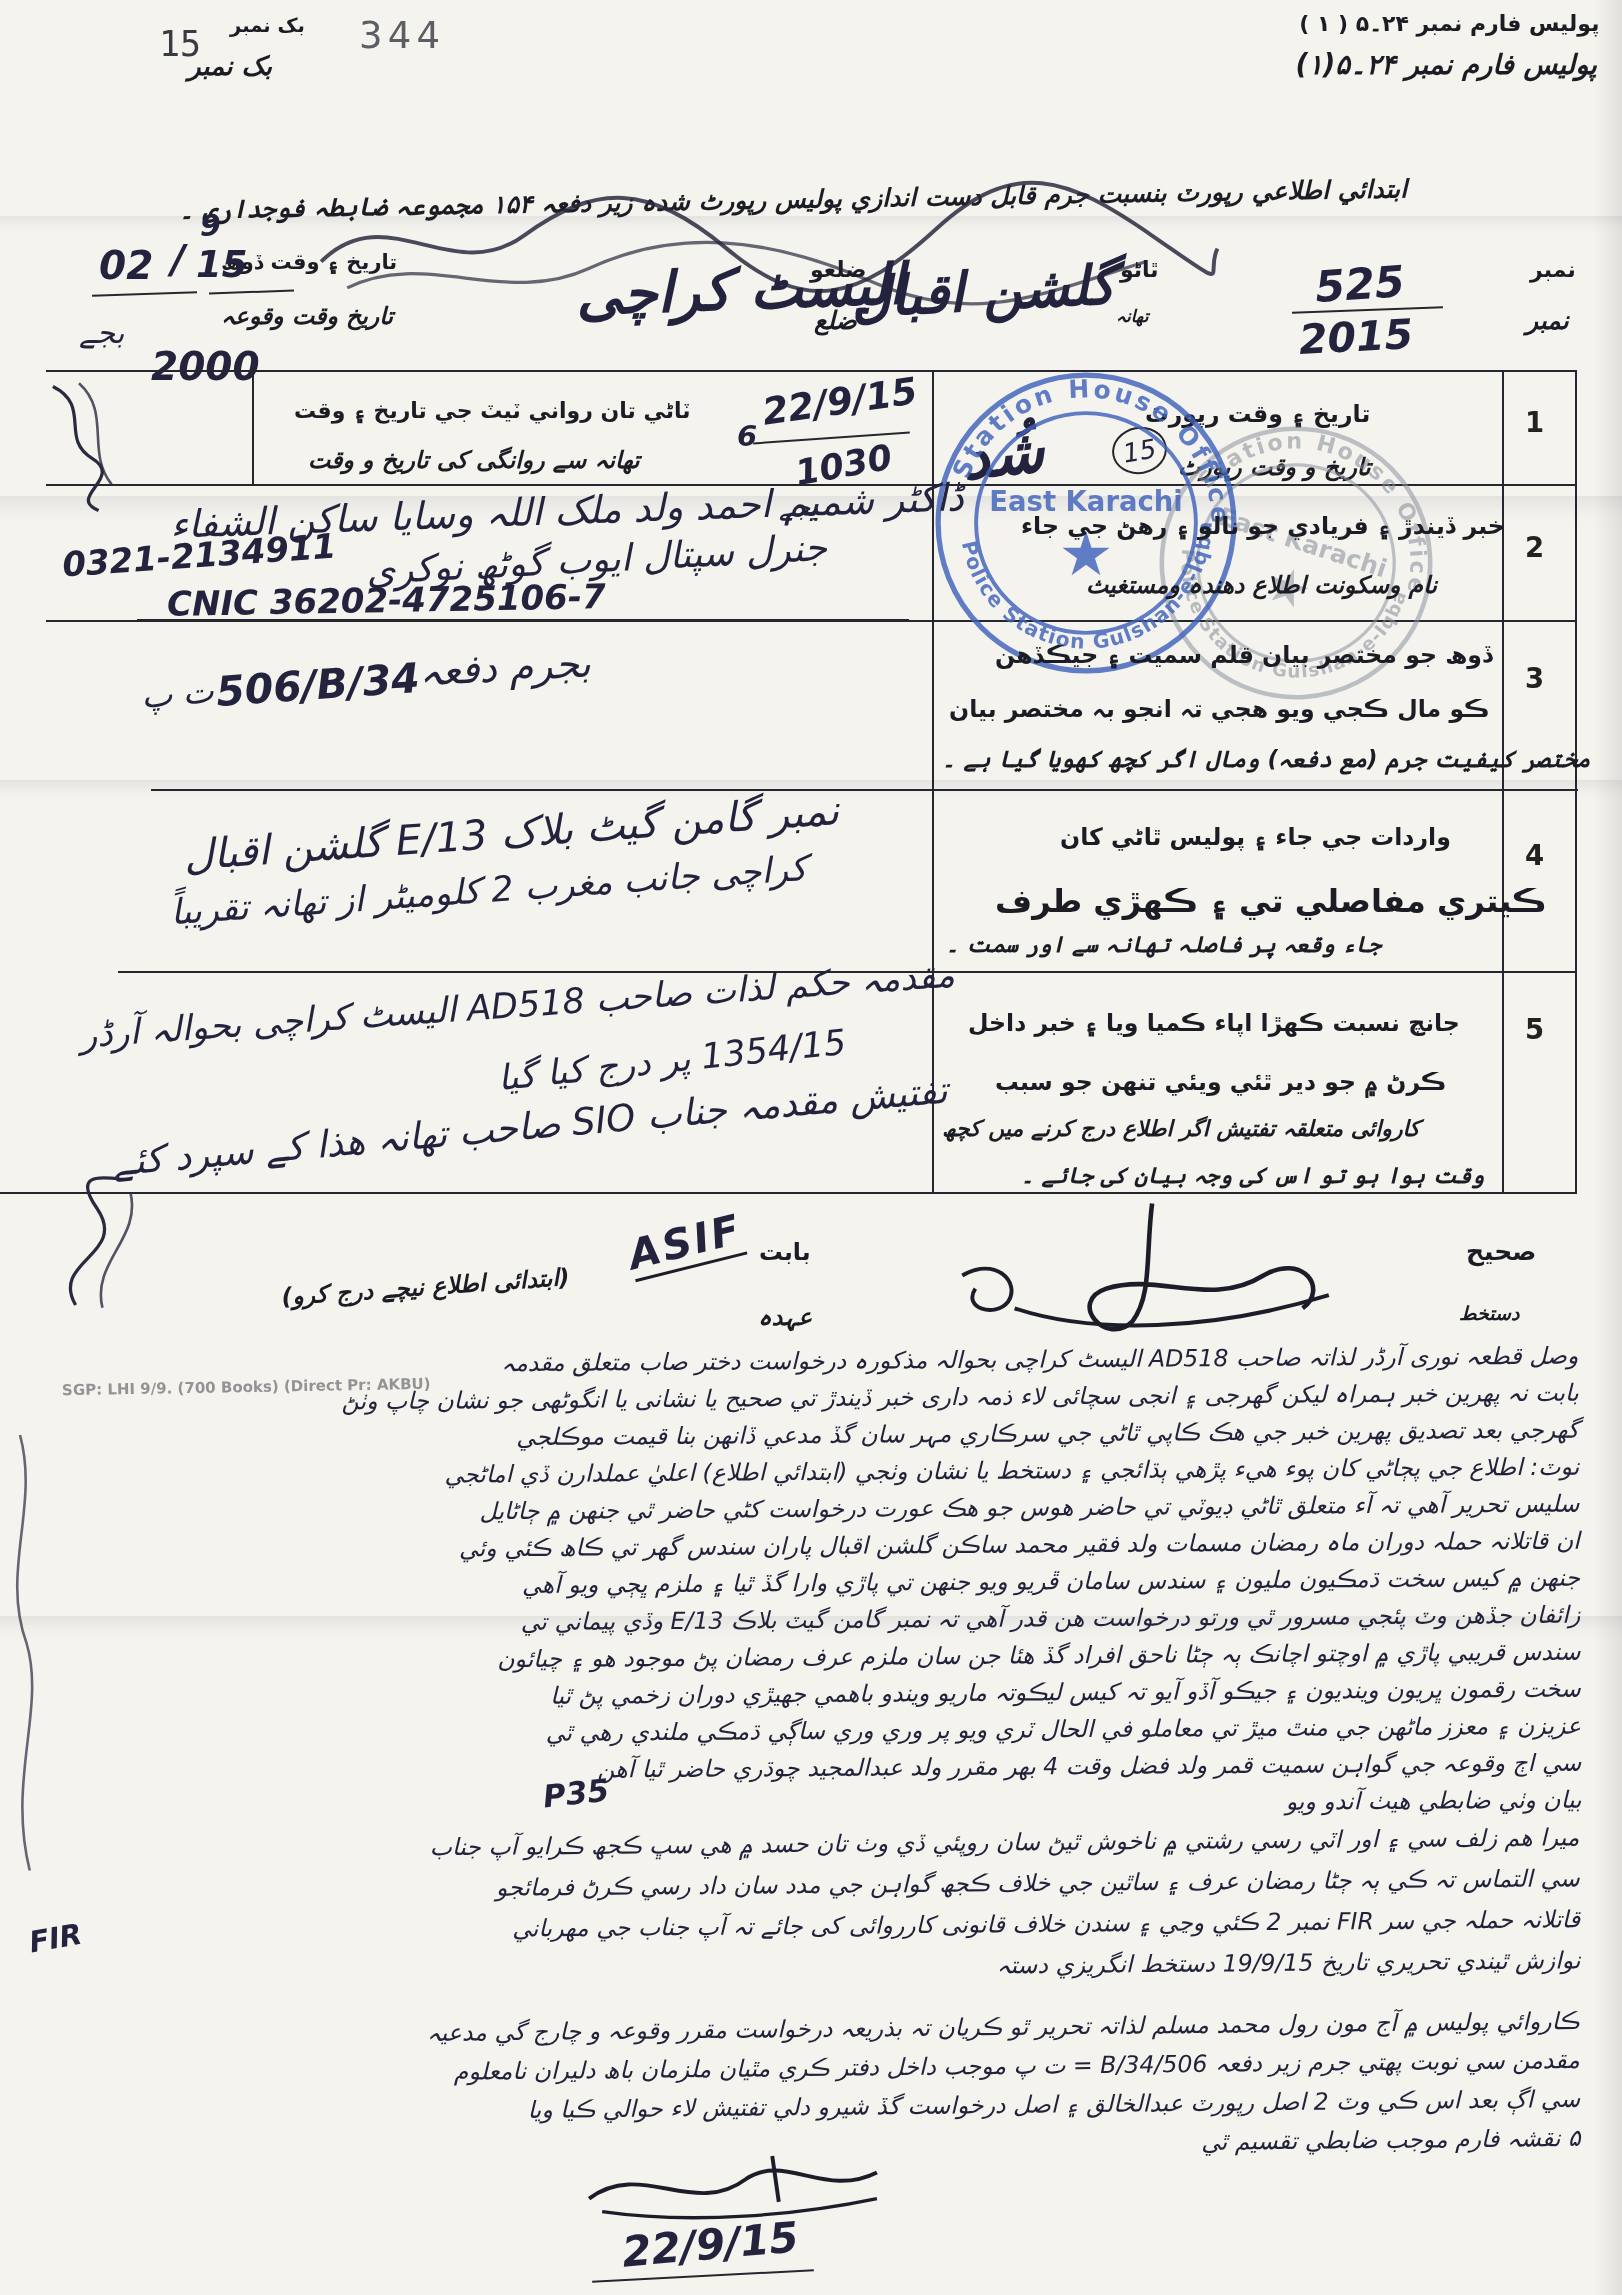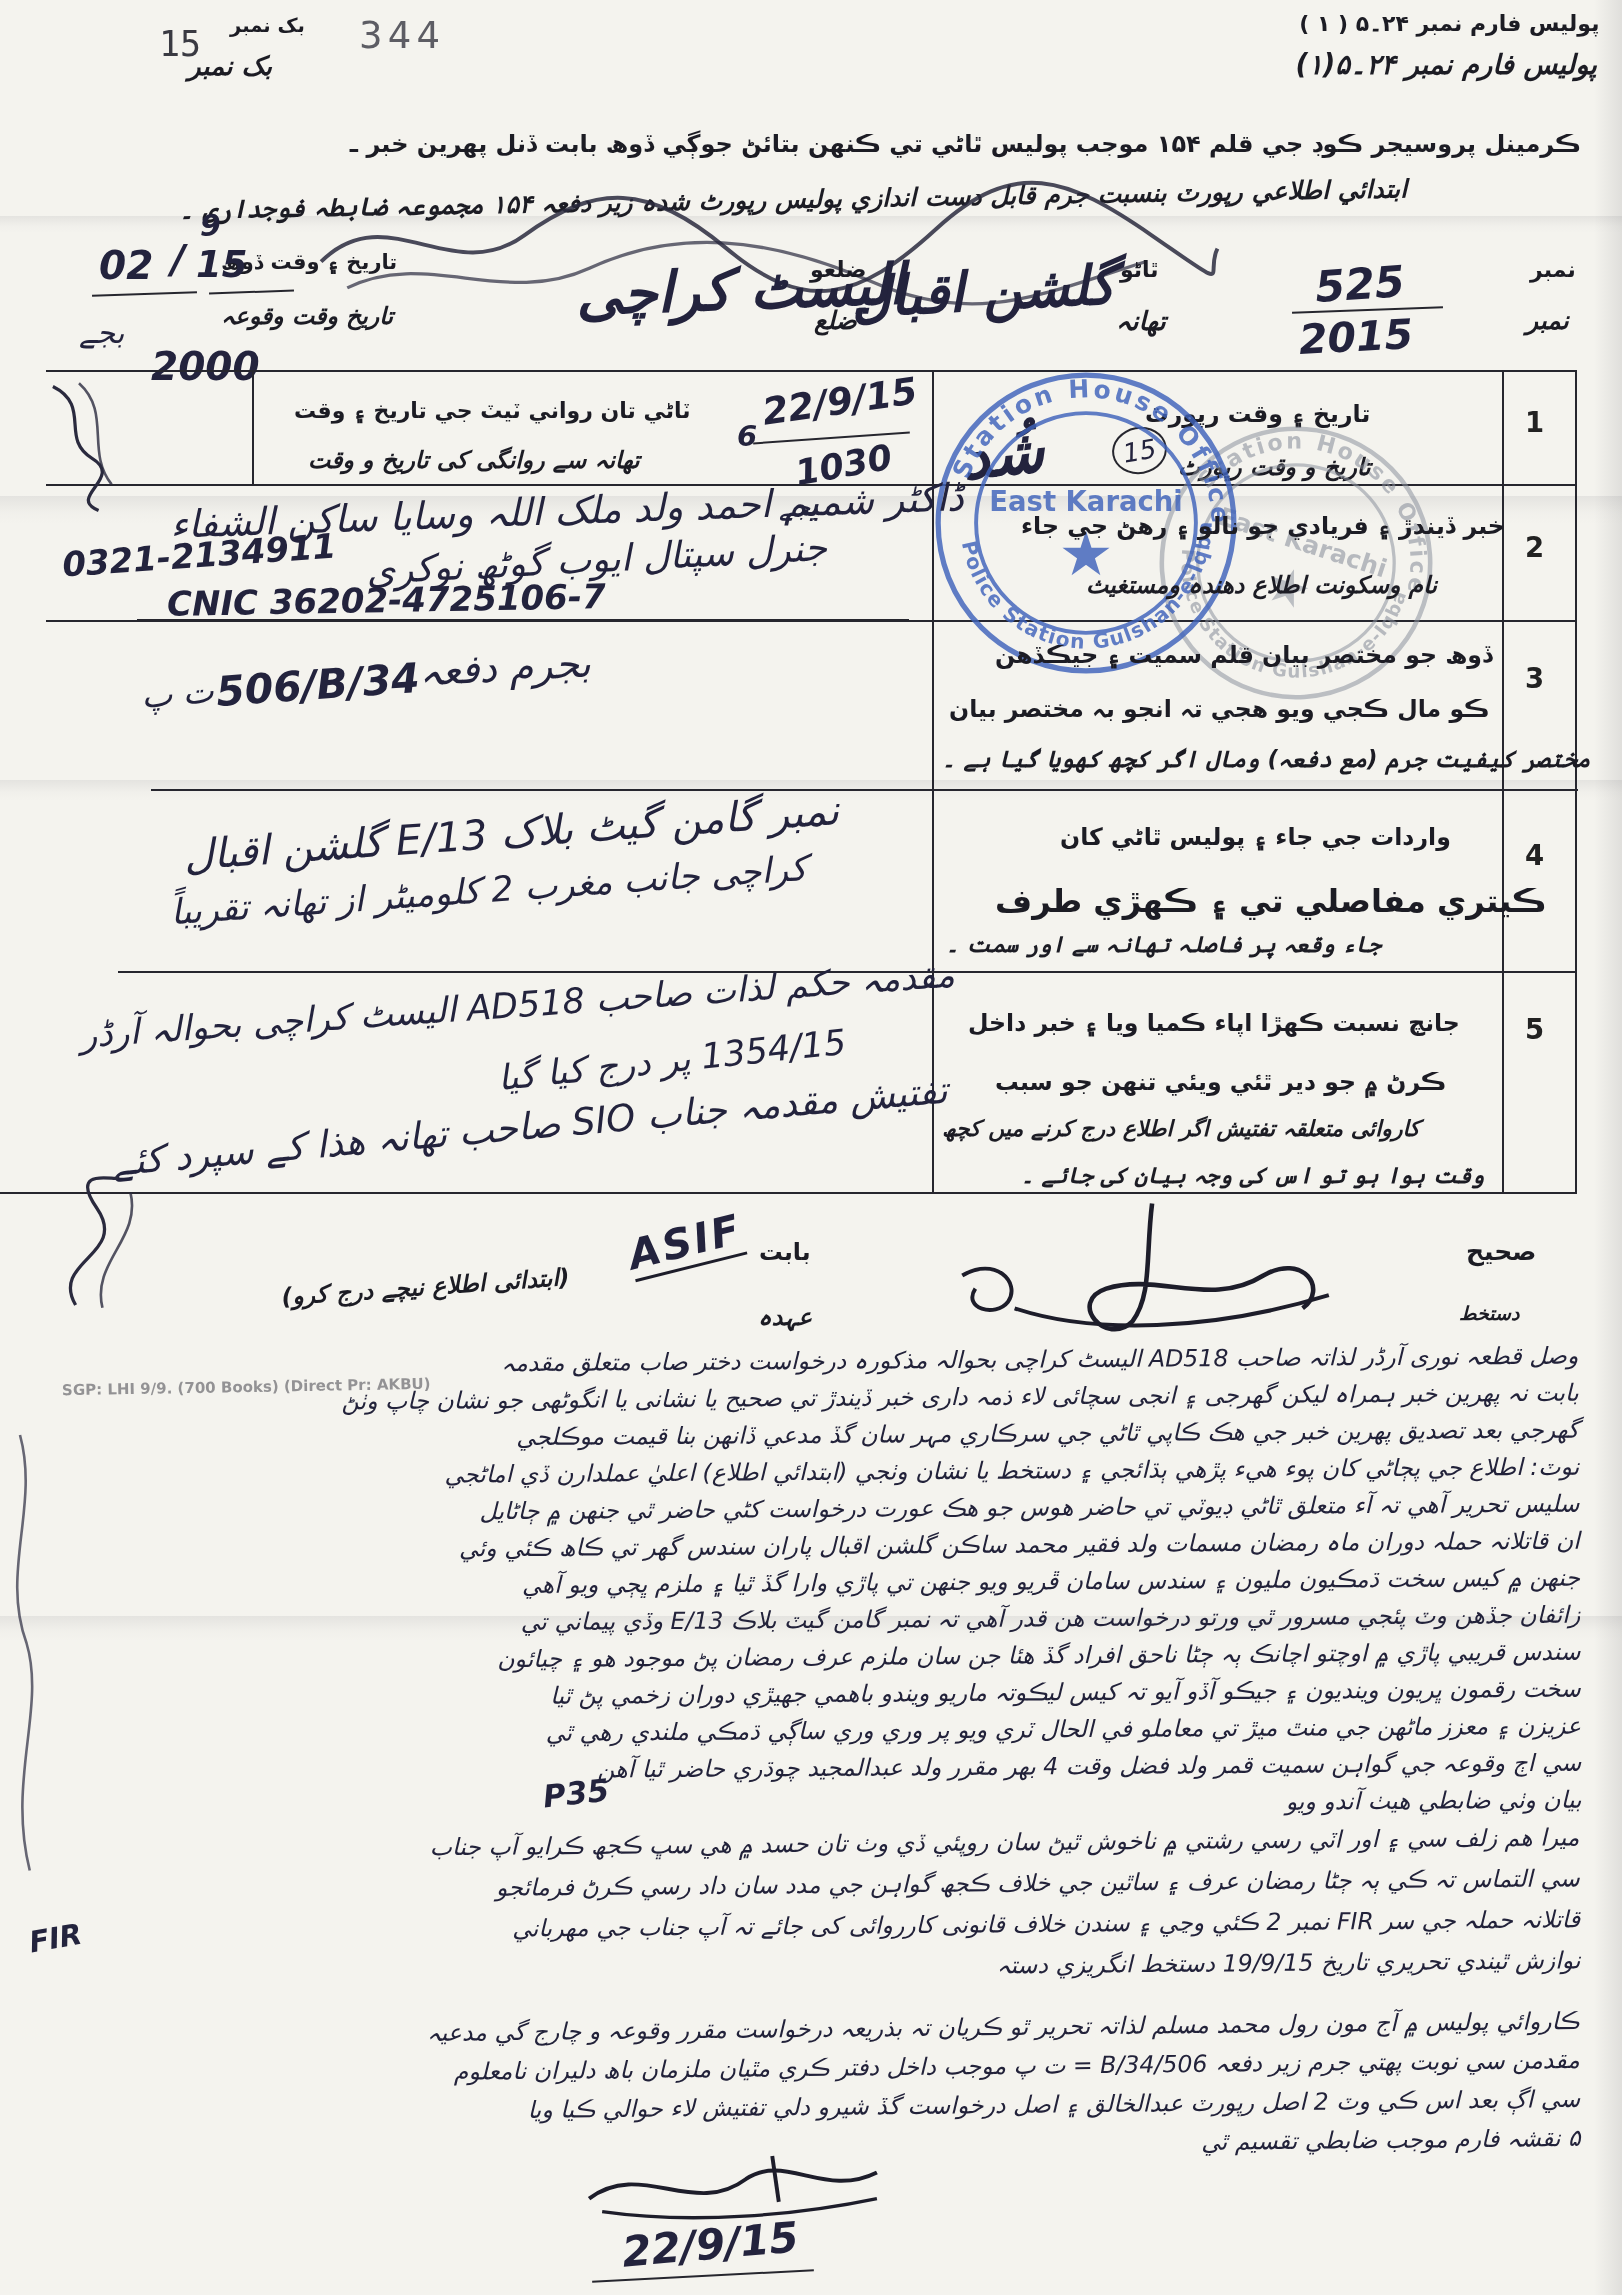--- a/index.html
+++ b/index.html
@@ -33,35 +33,34 @@
   <div class="crease" style="top:1616px;height:25px;"></div>
   <div class="abs" style="right:0;top:0;width:29px;height:100%;background:linear-gradient(270deg,rgba(70,70,80,0.12),transparent);"></div>
 
   <div class="abs typed" style="left:230px;top:14.4px;font-size:19.6px;">بک نمبر</div>
   <div class="abs" style="left:159px;top:23.6px;font-size:35px;color:#3a3a42;font-family:'DejaVu Sans Mono',monospace;">15</div>
   <div class="abs script" style="left:188px;top:51px;font-size:26px;">بک نمبر</div>
   <div class="abs" style="left:359px;top:14.4px;font-size:37px;color:#5d5d64;letter-spacing:5.2px;">344</div>
   <div class="abs typed" style="right:23.6px;top:10.5px;font-size:22px;">پولیس فارم نمبر ۲۴۔۵ ( ۱ )</div>
   <div class="abs script" style="right:26px;top:48px;font-size:27.5px;">پولیس فارم نمبر ۲۴۔۵(۱)</div>
 
-  <div class="abs typed" style="right:42px;top:130px;font-size:24px;">ڪرمينل پروسيجر ڪوڊ جي قلم ۱۵۴ موجب پوليس ٿاڻي تي ڪنھن بتائڻ جوڳي ڏوھ بابت ڏنل پھرين خبر ـ</div>
   <div class="abs script" style="right:216px;top:185px;font-size:25px;transform:rotate(-1deg);">ابتدائي اطلاعي رپورٽ بنسبت جرم قابل دست اندازي پوليس رپورٹ شدہ زیر دفعہ ۱۵۴ مجموعہ ضابطہ فوجداری ۔</div>
   <svg class="abs" style="left:308px;top:157px;" width="916" height="144" viewBox="0 0 1400 220">
     <path d="M20,160 C120,60 220,200 330,120 S 520,40 640,140 S 840,220 960,110 S 1160,30 1290,120 S 1370,180 1390,140" stroke="#2a2a3e" stroke-width="6" fill="none" opacity="0.85"></path>
     <path d="M60,200 C180,140 300,230 430,170 S 700,120 860,190 S 1120,210 1280,160" stroke="#2a2a3e" stroke-width="5" fill="none" opacity="0.7"></path>
   </svg>
 
   <div class="abs typed" style="left:1530px;top:257px;font-size:22px;">نمبر</div>
   <div class="abs script" style="left:1526px;top:306px;font-size:25px;">نمبر</div>
   <div class="abs hwlat" style="left:1315px;top:259px;font-size:43px;transform:rotate(-4deg);">525</div>
   <div class="line-h" style="left:1292px;top:309px;width:151px;transform:rotate(-2deg);"></div>
   <div class="abs hwlat" style="left:1299px;top:313px;font-size:41px;transform:rotate(-3deg);">2015</div>
 
   <div class="abs typed" style="left:1120px;top:257px;font-size:22px;">ٿاڻو</div>
-  <div class="abs script" style="left:1116px;top:306px;font-size:26px;">تھانہ</div>
+  <div class="abs script" style="left:1116px;top:306px;font-size:17px;">تھانہ</div>
   <div class="abs hw" style="left:851px;top:260px;font-size:54px;font-weight:700;transform:rotate(-3deg);">گلشن اقبال</div>
 
   <div class="abs typed" style="left:810px;top:257px;font-size:22px;">ضلعو</div>
   <div class="abs script" style="left:814px;top:306px;font-size:25px;">ضلع</div>
   <div class="abs hw" style="left:576px;top:257px;font-size:56px;font-weight:700;transform:rotate(-2deg);">الیسٹ کراچی</div>
 
   <div class="abs typed" style="left:221px;top:250px;font-size:21px;">تاریخ ۽ وقت ڏوھ</div>
   <div class="abs script" style="left:221px;top:302px;font-size:23.6px;">تاریخ وقت وقوعہ</div>
   <div class="abs hwlat" style="left:200px;top:208px;font-size:30px;">9</div>
   <div class="abs hwlat" style="left:99px;top:243px;font-size:39px;">02</div>

